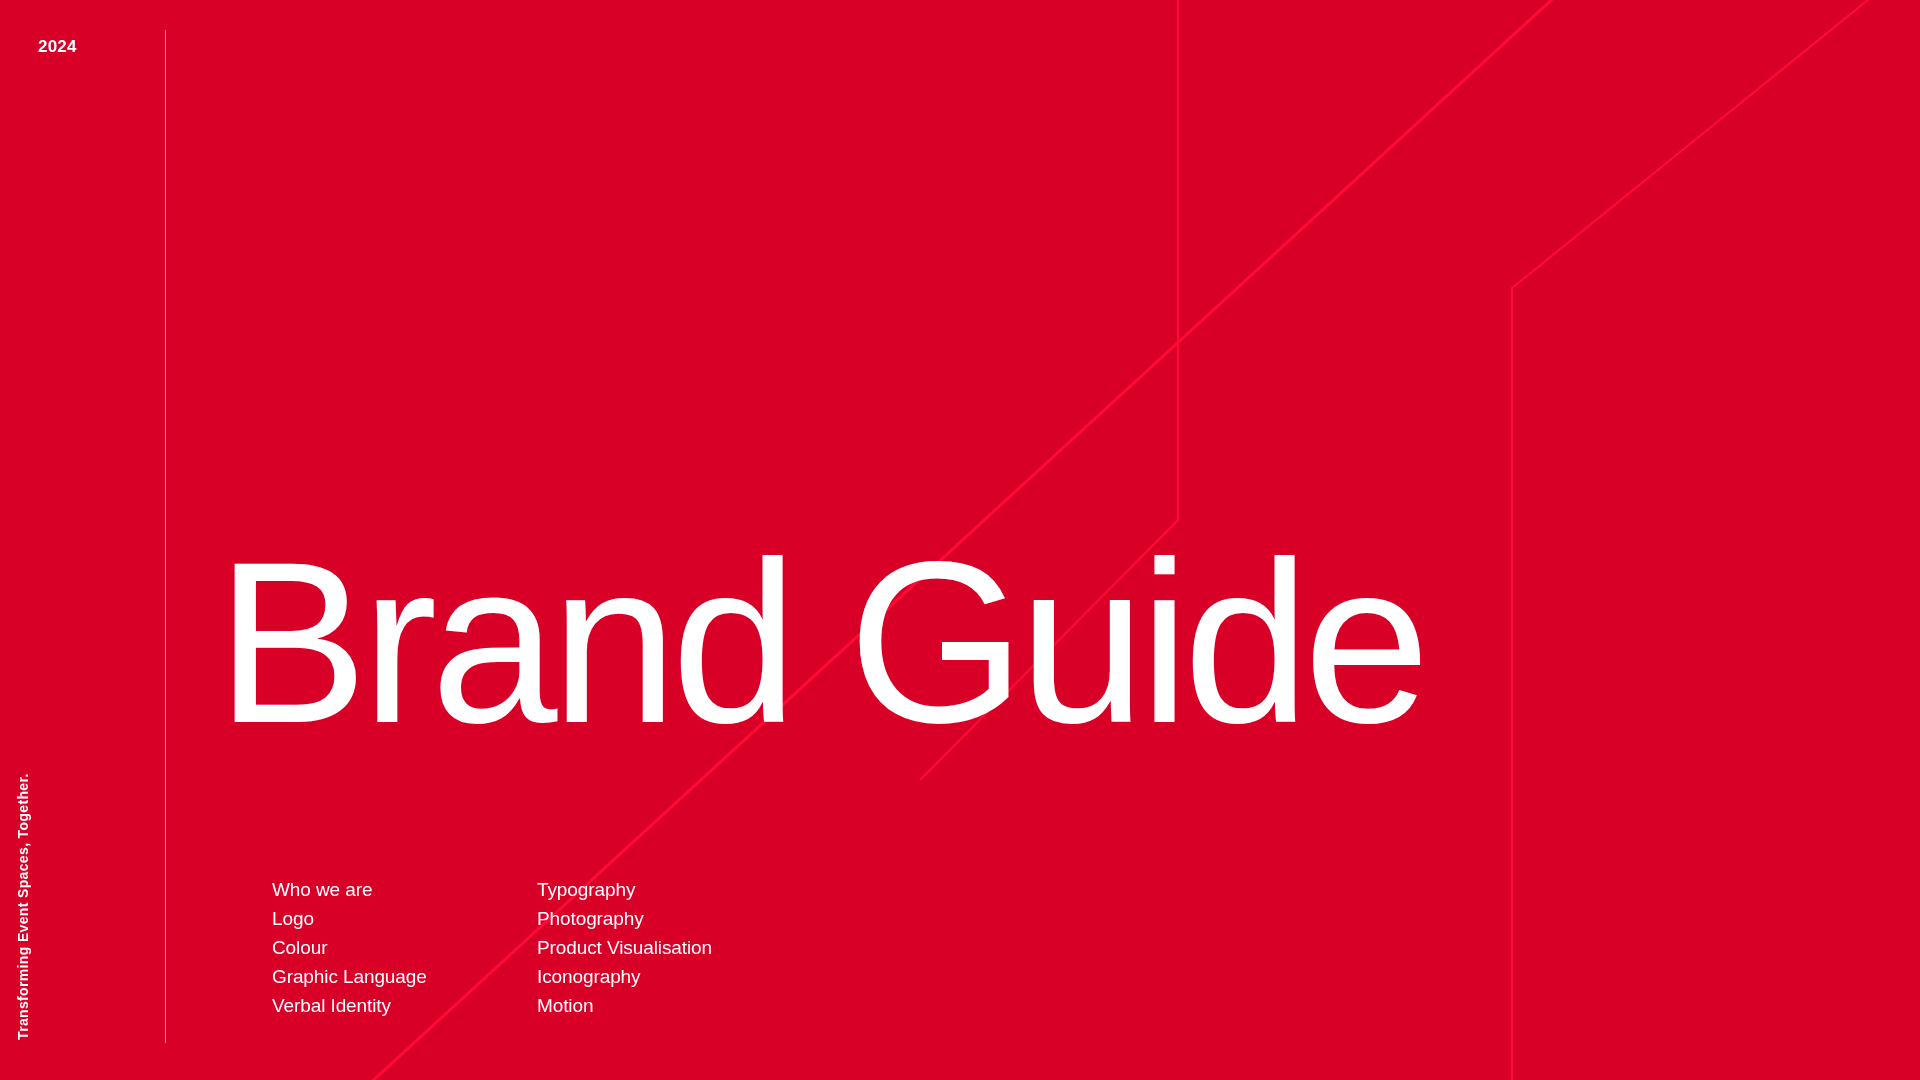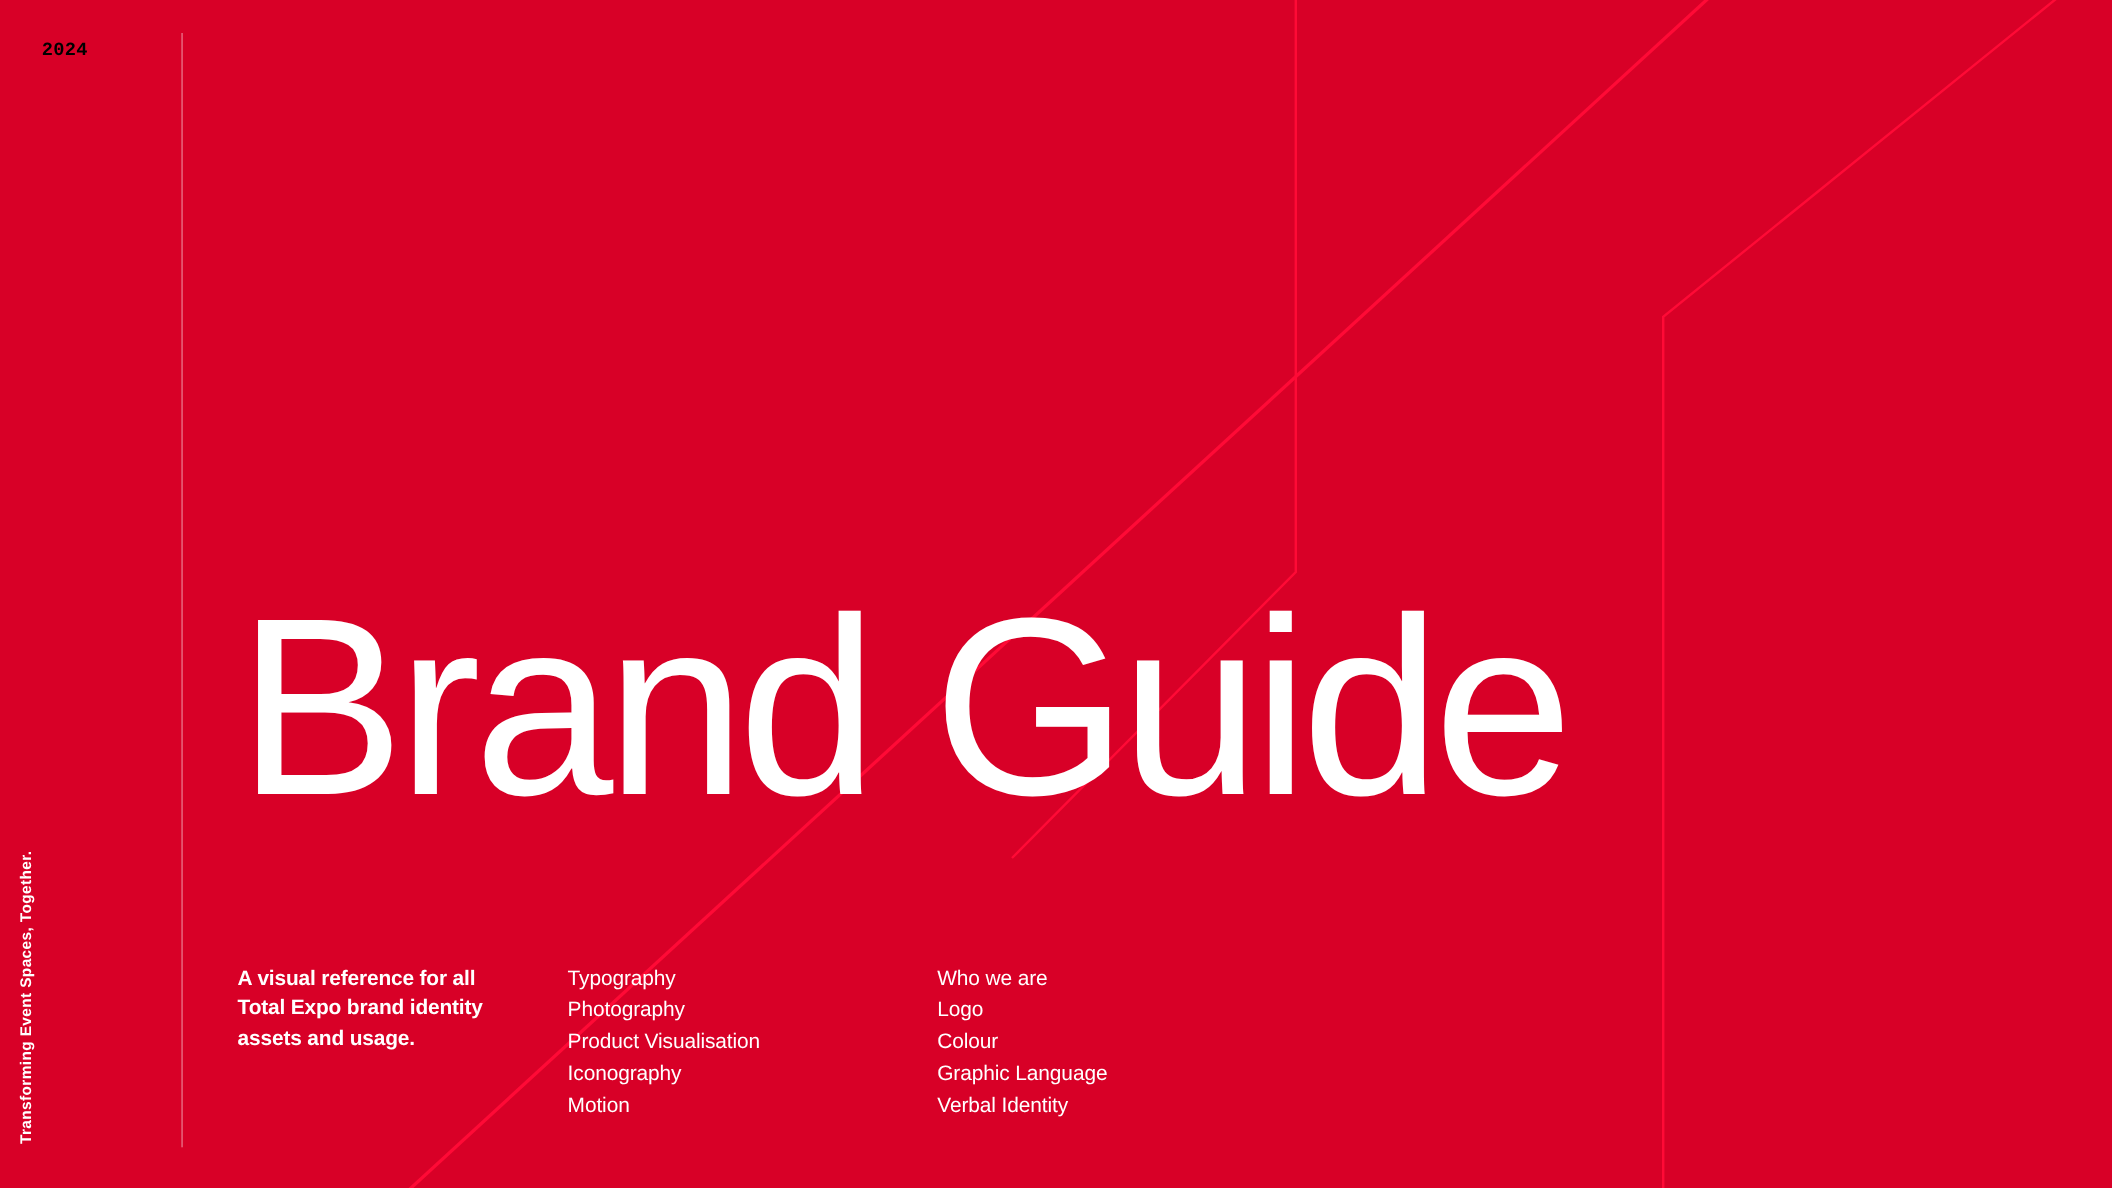--- a/index.html
+++ b/index.html
@@ -35,22 +35,21 @@
     height: 1080px;
   }
   #year-label {
     position: absolute;
     left: 38px;
     top: 38px;
     font-size: 17px;
     font-weight: 700;
     letter-spacing: 0.2px;
     line-height: 1;
-    color: #000000;
-    font-family: Liberation Mono, monospace;
+    color: #ffffff;
   }
   #rail-divider {
     position: absolute;
     left: 165px;
     top: 30px;
     width: 1px;
     height: 1013px;
     background: rgba(255,255,255,0.55);
   }
   #tagline {
@@ -159,37 +158,32 @@
     <div id="year-label">2024</div>
     <div id="rail-divider"></div>
     <div id="tagline">Transforming Event Spaces, Together.</div>
   </div>
 
 
   <h1 id="hero-title">Brand Guide</h1>
 
   <div id="bottom-row">
 
-    <div id="intro-block">
-      <span class="intro-line">A visual reference for all</span>
-      <span class="intro-line">Total Expo brand identity</span>
-      <span class="intro-line">assets and usage.</span>
-    </div>
+
+    <ul class="toc-column" id="toc-column-1">
+      <li class="toc-item">Who we are</li>
+      <li class="toc-item">Logo</li>
+      <li class="toc-item">Colour</li>
+      <li class="toc-item">Graphic Language</li>
+      <li class="toc-item">Verbal Identity</li>
+    </ul>
 
     <ul class="toc-column" id="toc-column-2">
       <li class="toc-item">Typography</li>
       <li class="toc-item">Photography</li>
       <li class="toc-item">Product Visualisation</li>
       <li class="toc-item">Iconography</li>
       <li class="toc-item">Motion</li>
     </ul>
 
-    <ul class="toc-column" id="toc-column-1">
-      <li class="toc-item">Who we are</li>
-      <li class="toc-item">Logo</li>
-      <li class="toc-item">Colour</li>
-      <li class="toc-item">Graphic Language</li>
-      <li class="toc-item">Verbal Identity</li>
-    </ul>
-
   </div>
 
 </div>
 
 </body></html>

